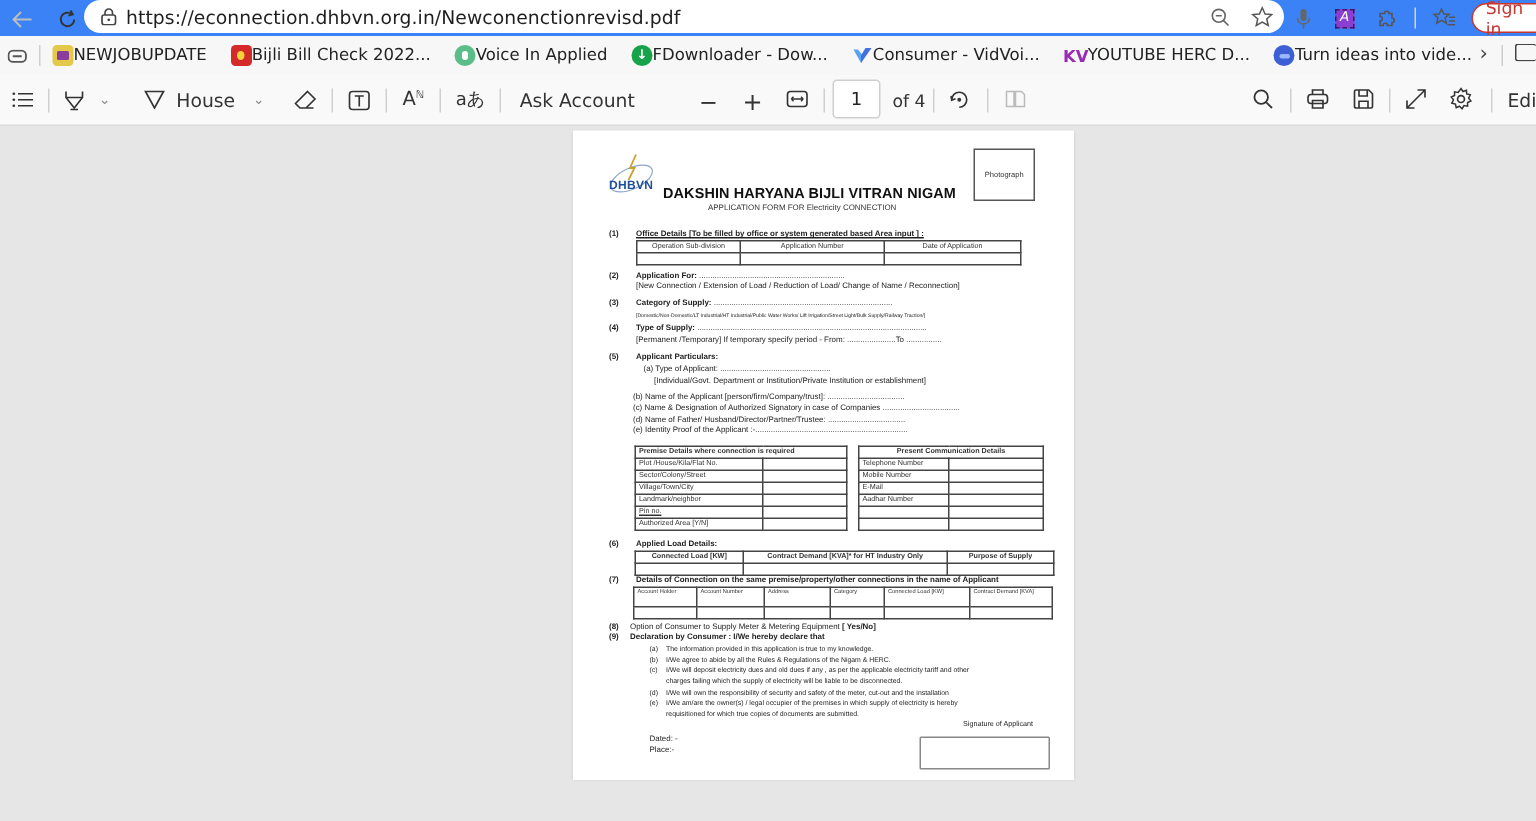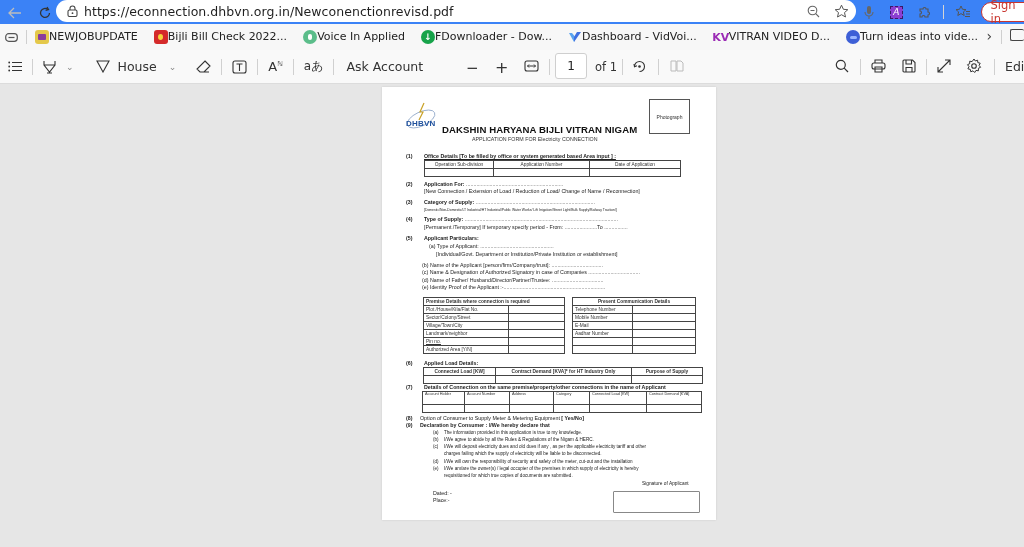--- a/index.html
+++ b/index.html
@@ -155,25 +155,25 @@
     <span class="fav" style="background:#17a34a;border-radius:50%">↓</span>
     <span>FDownloader - Dow...</span>
   </div>
   <div class="bm">
     <span class="fav" style="background:transparent">
       <svg width="14" height="14" viewBox="0 0 14 14">
           <path d="M1 3 L6 12 L8 8 L4 3 Z" fill="#5aa3f0"></path>
           <path d="M6 12 L13 2 L9 2 L6 7 Z" fill="#3f6fe0"></path>
         </svg>
     </span>
-    <span>Dashboard - VidVoi...</span>
+    <span>Consumer - VidVoi...</span>
   </div>
   <div class="bm">
     <span class="fav" style="background:transparent;color:#9b2bb5;font-size:11px;width:16px">KV</span>
-    <span>VITRAN VIDEO D...</span>
+    <span>YOUTUBE HERC D...</span>
   </div>
   <div class="bm">
     <span class="fav" style="background:#3d5fd6;border-radius:50%">
         <span style="width:7px;height:3px;background:#9ab6ff;border-radius:2px;display:block"></span>
       </span>
     <span>Turn ideas into vide...</span>
   </div>
 
   <div class="bm-more">›</div>
   <div class="bm-sep2"></div>
@@ -235,21 +235,21 @@
       <span>+</span>
     </div>
   <div class="pt" style="position:absolute;left:524px;top:10px">
     <svg width="15" height="12" viewBox="0 0 15 12">
         <rect x="1" y="1" width="13" height="10" rx="2" fill="none" stroke="#333" stroke-width="1.1"></rect>
         <path d="M3.5 6 H11.5 M3.5 6 L5 4.5 M3.5 6 L5 7.5 M11.5 6 L10 4.5 M11.5 6 L10 7.5" fill="none" stroke="#333" stroke-width="1"></path>
       </svg>
   </div>
   <div class="pt-sep" style="position:absolute;left:549px;top:9px"></div>
   <div class="page-box" style="position:absolute;left:555px;top:3px;width:32px">1</div>
-  <div class="pt" style="position:absolute;left:595px;top:10px;font-size:11.5px">of 1</div>
+  <div class="pt" style="position:absolute;left:595px;top:10px;font-size:11.5px">of 4</div>
   <div class="pt-sep" style="position:absolute;left:622px;top:9px"></div>
   <div class="pt" style="position:absolute;left:632px;top:9px">
     <svg width="15" height="15" viewBox="0 0 15 15">
         <path d="M2.5 7.5 A5 5 0 1 1 7.5 12.5" fill="none" stroke="#333" stroke-width="1.1"></path>
         <path d="M2 5 L2.5 7.8 L5 6.8" fill="none" stroke="#333" stroke-width="1.1"></path>
         <circle cx="7.5" cy="7.5" r="1.3" fill="#333"></circle>
       </svg>
   </div>
   <div class="pt-sep" style="position:absolute;left:658px;top:9px"></div>
   <div class="pt" style="position:absolute;left:670px;top:10px">

